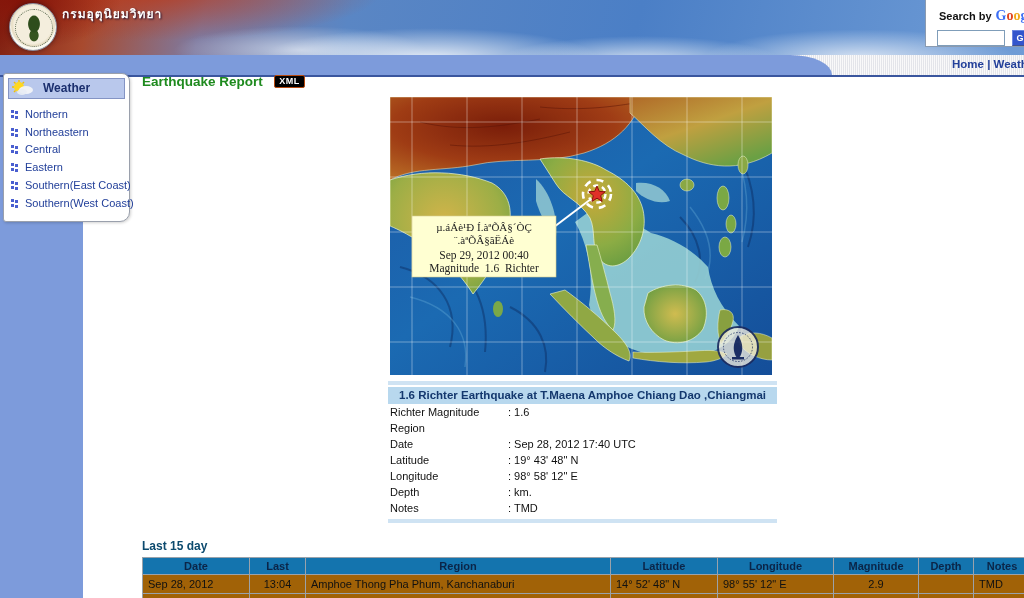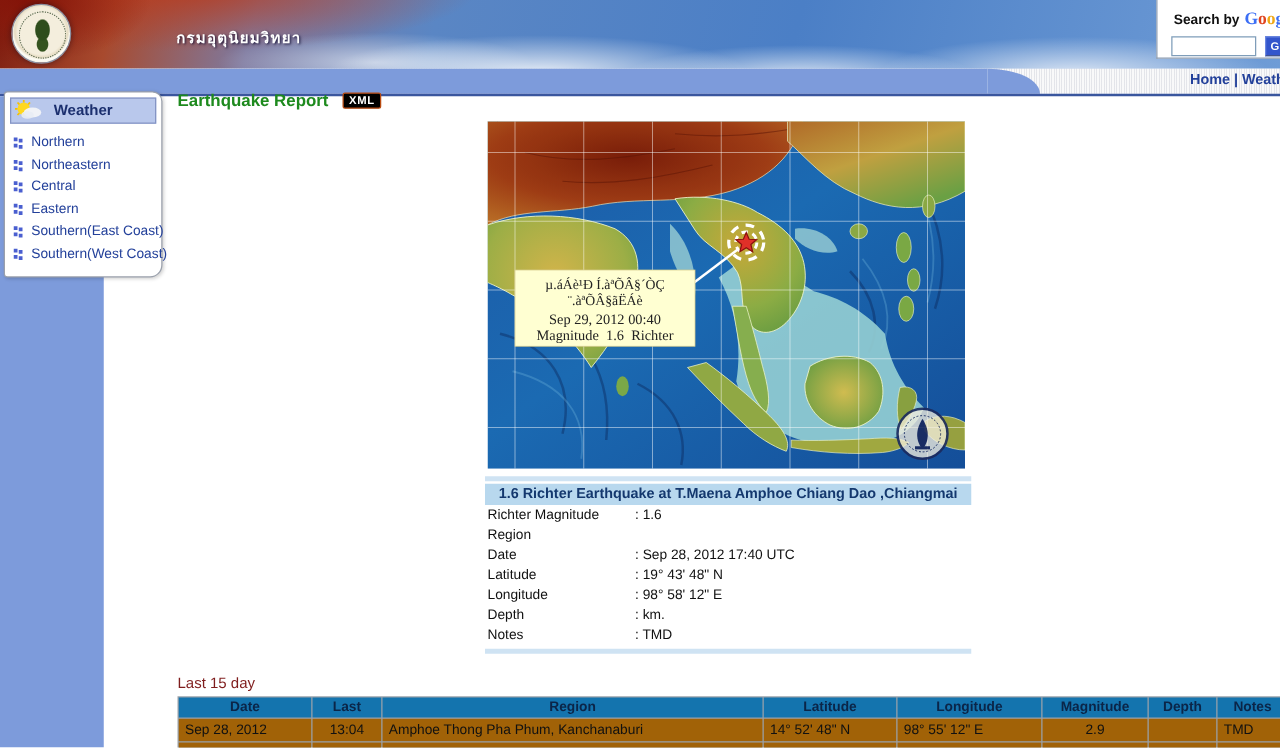--- a/index.html
+++ b/index.html
@@ -19,21 +19,21 @@
   }
   .logo { position:absolute; left:9px; top:3px; width:48px; height:48px; border-radius:50%;
     background:radial-gradient(circle at 50% 45%, #f4eedd 55%, #e6dcc2 62%, #fdfdf6 68%, #cfcaba 100%);
     border:1px solid #8a8fa0; box-shadow:0 0 5px rgba(0,0,20,.45); }
   .logo::before { content:""; position:absolute; left:13px; top:8px; width:22px; height:30px;
     background:radial-gradient(ellipse 9px 13px at 50% 40%, #2e4d1c 60%, rgba(46,77,28,0) 70%),
                radial-gradient(ellipse 7px 9px at 50% 78%, #35541f 60%, rgba(53,84,31,0) 72%);
   }
   .logo::after { content:""; position:absolute; left:5px; top:5px; width:36px; height:36px;
     border:1px dotted #5a6a50; border-radius:50%; }
-  .banner-titles { position:absolute; left:62px; top:20px; width:258px; text-align:center; color:#fff; }
+  .banner-titles { position:absolute; left:62px; top:4px; width:258px; text-align:left; color:#fff; }
   .banner-title-thai { font-size:12px; font-weight:bold; letter-spacing:1px;
     text-shadow:1px 1px 2px rgba(0,0,40,.8); }
   .banner-title-en { font-size:17.5px; font-weight:bold; letter-spacing:-0.2px;
     text-shadow:1px 1px 2px rgba(0,0,40,.85), 0 0 3px rgba(0,0,40,.5); }
 
   
   .search-panel { position:absolute; left:925px; top:0; width:106px; height:47px;
     background:#fff; border:1px solid #8a9ab0; border-top:none; z-index:9; }
   .search-row1 { margin:6px 0 0 13px; white-space:nowrap; }
   .search-label { font-size:11px; font-weight:bold; color:#111; }
@@ -86,21 +86,21 @@
   .details { position:absolute; left:388px; top:381px; width:389px; font-size:11px; color:#111; }
   .details-topbar { height:4px; background:#cfe3f3; margin-bottom:2px; }
   .details-header { background:#b8d8ee; color:#14386e; font-weight:bold; text-align:center;
     font-size:11.5px; padding:2px 0 3px; }
   .details-row { display:flex; height:16px; align-items:center; }
   .details-label { width:120px; padding-left:2px; }
   .details-botbar { height:4px; background:#cfe3f3; margin-top:3px; }
 
   
   .last15 { position:absolute; left:142px; top:539px; width:881px; }
-  .last15-title { color:#7f1d1d; font-weight:normal; font-size:12px; margin-bottom:4px; }
+  .last15-title { color:#0c4a6e; font-weight:bold; font-size:12px; margin-bottom:4px; }
   table.eq { border-collapse:separate; border-spacing:1px; background:#9aa2aa; width:881px;
     table-layout:fixed; font-size:11px; }
   table.eq th { background:#1474ae; color:#0b2548; font-weight:bold; font-size:11px;
     height:16px; padding:1px 2px; text-align:center; }
   table.eq td { background:#a16207; color:#111; height:18px; padding:1px 5px; text-align:left; }
   table.eq td.c { text-align:center; }
 </style>
 </head>
 <body>
 

